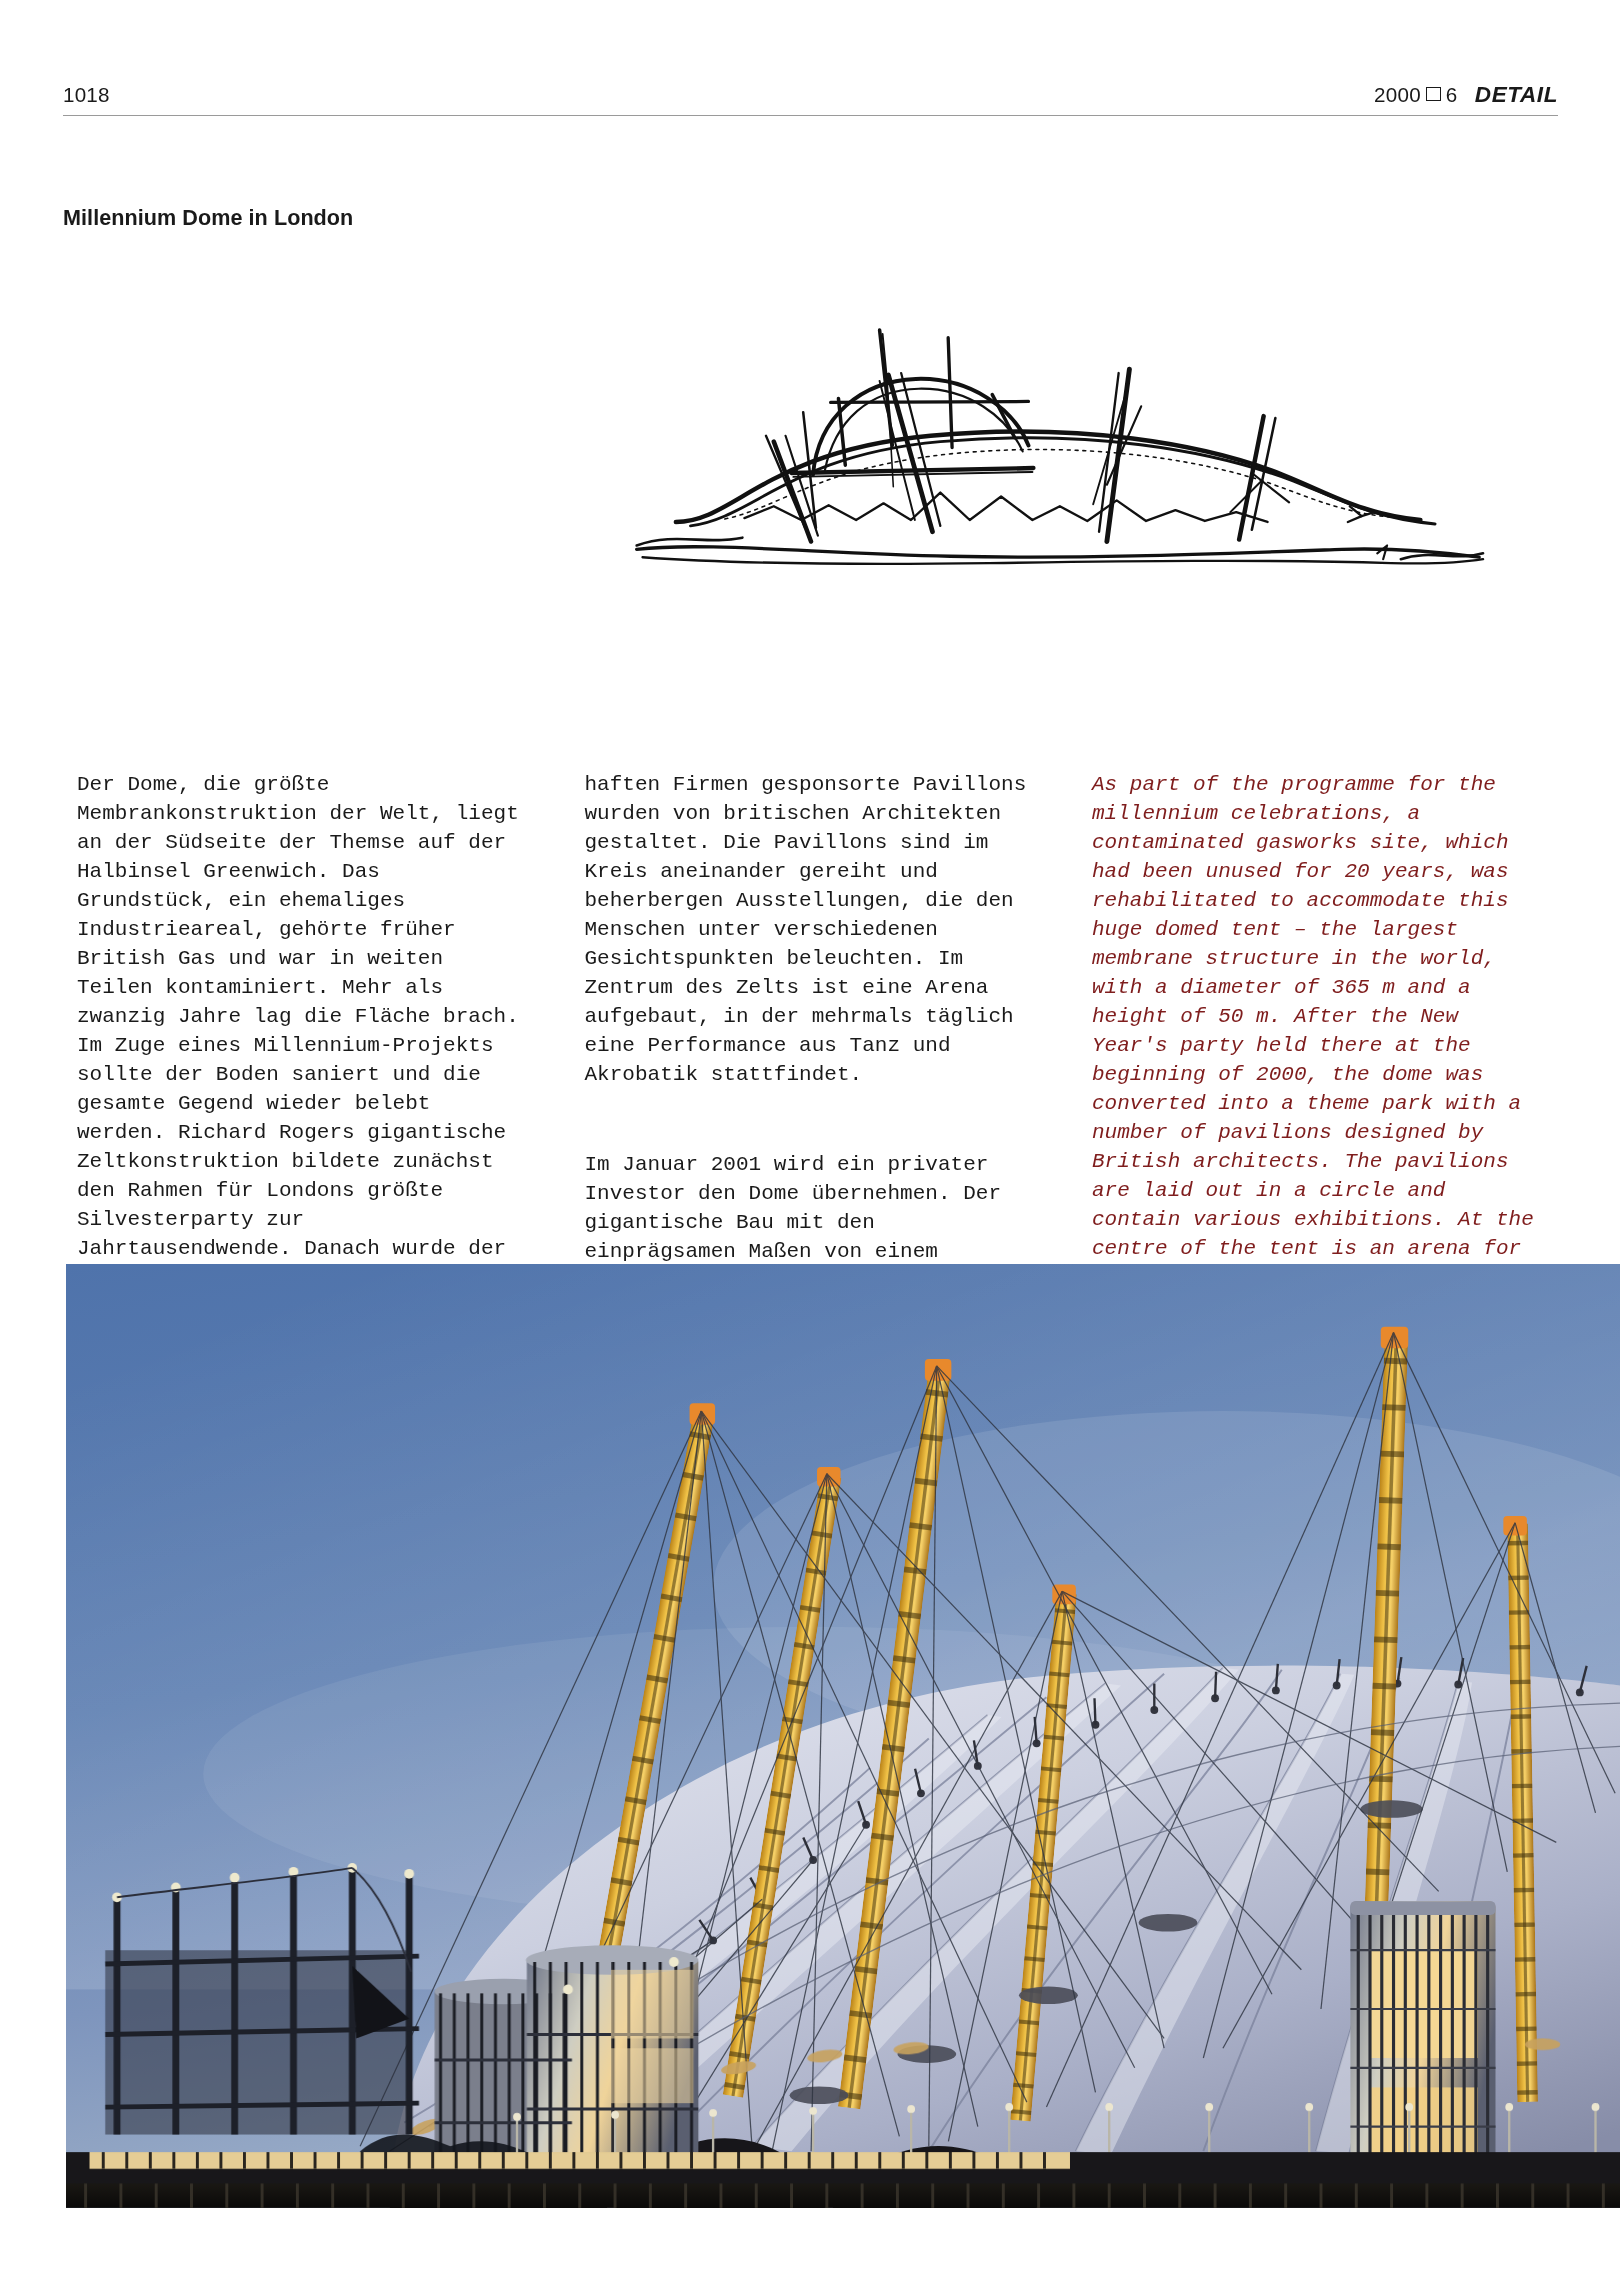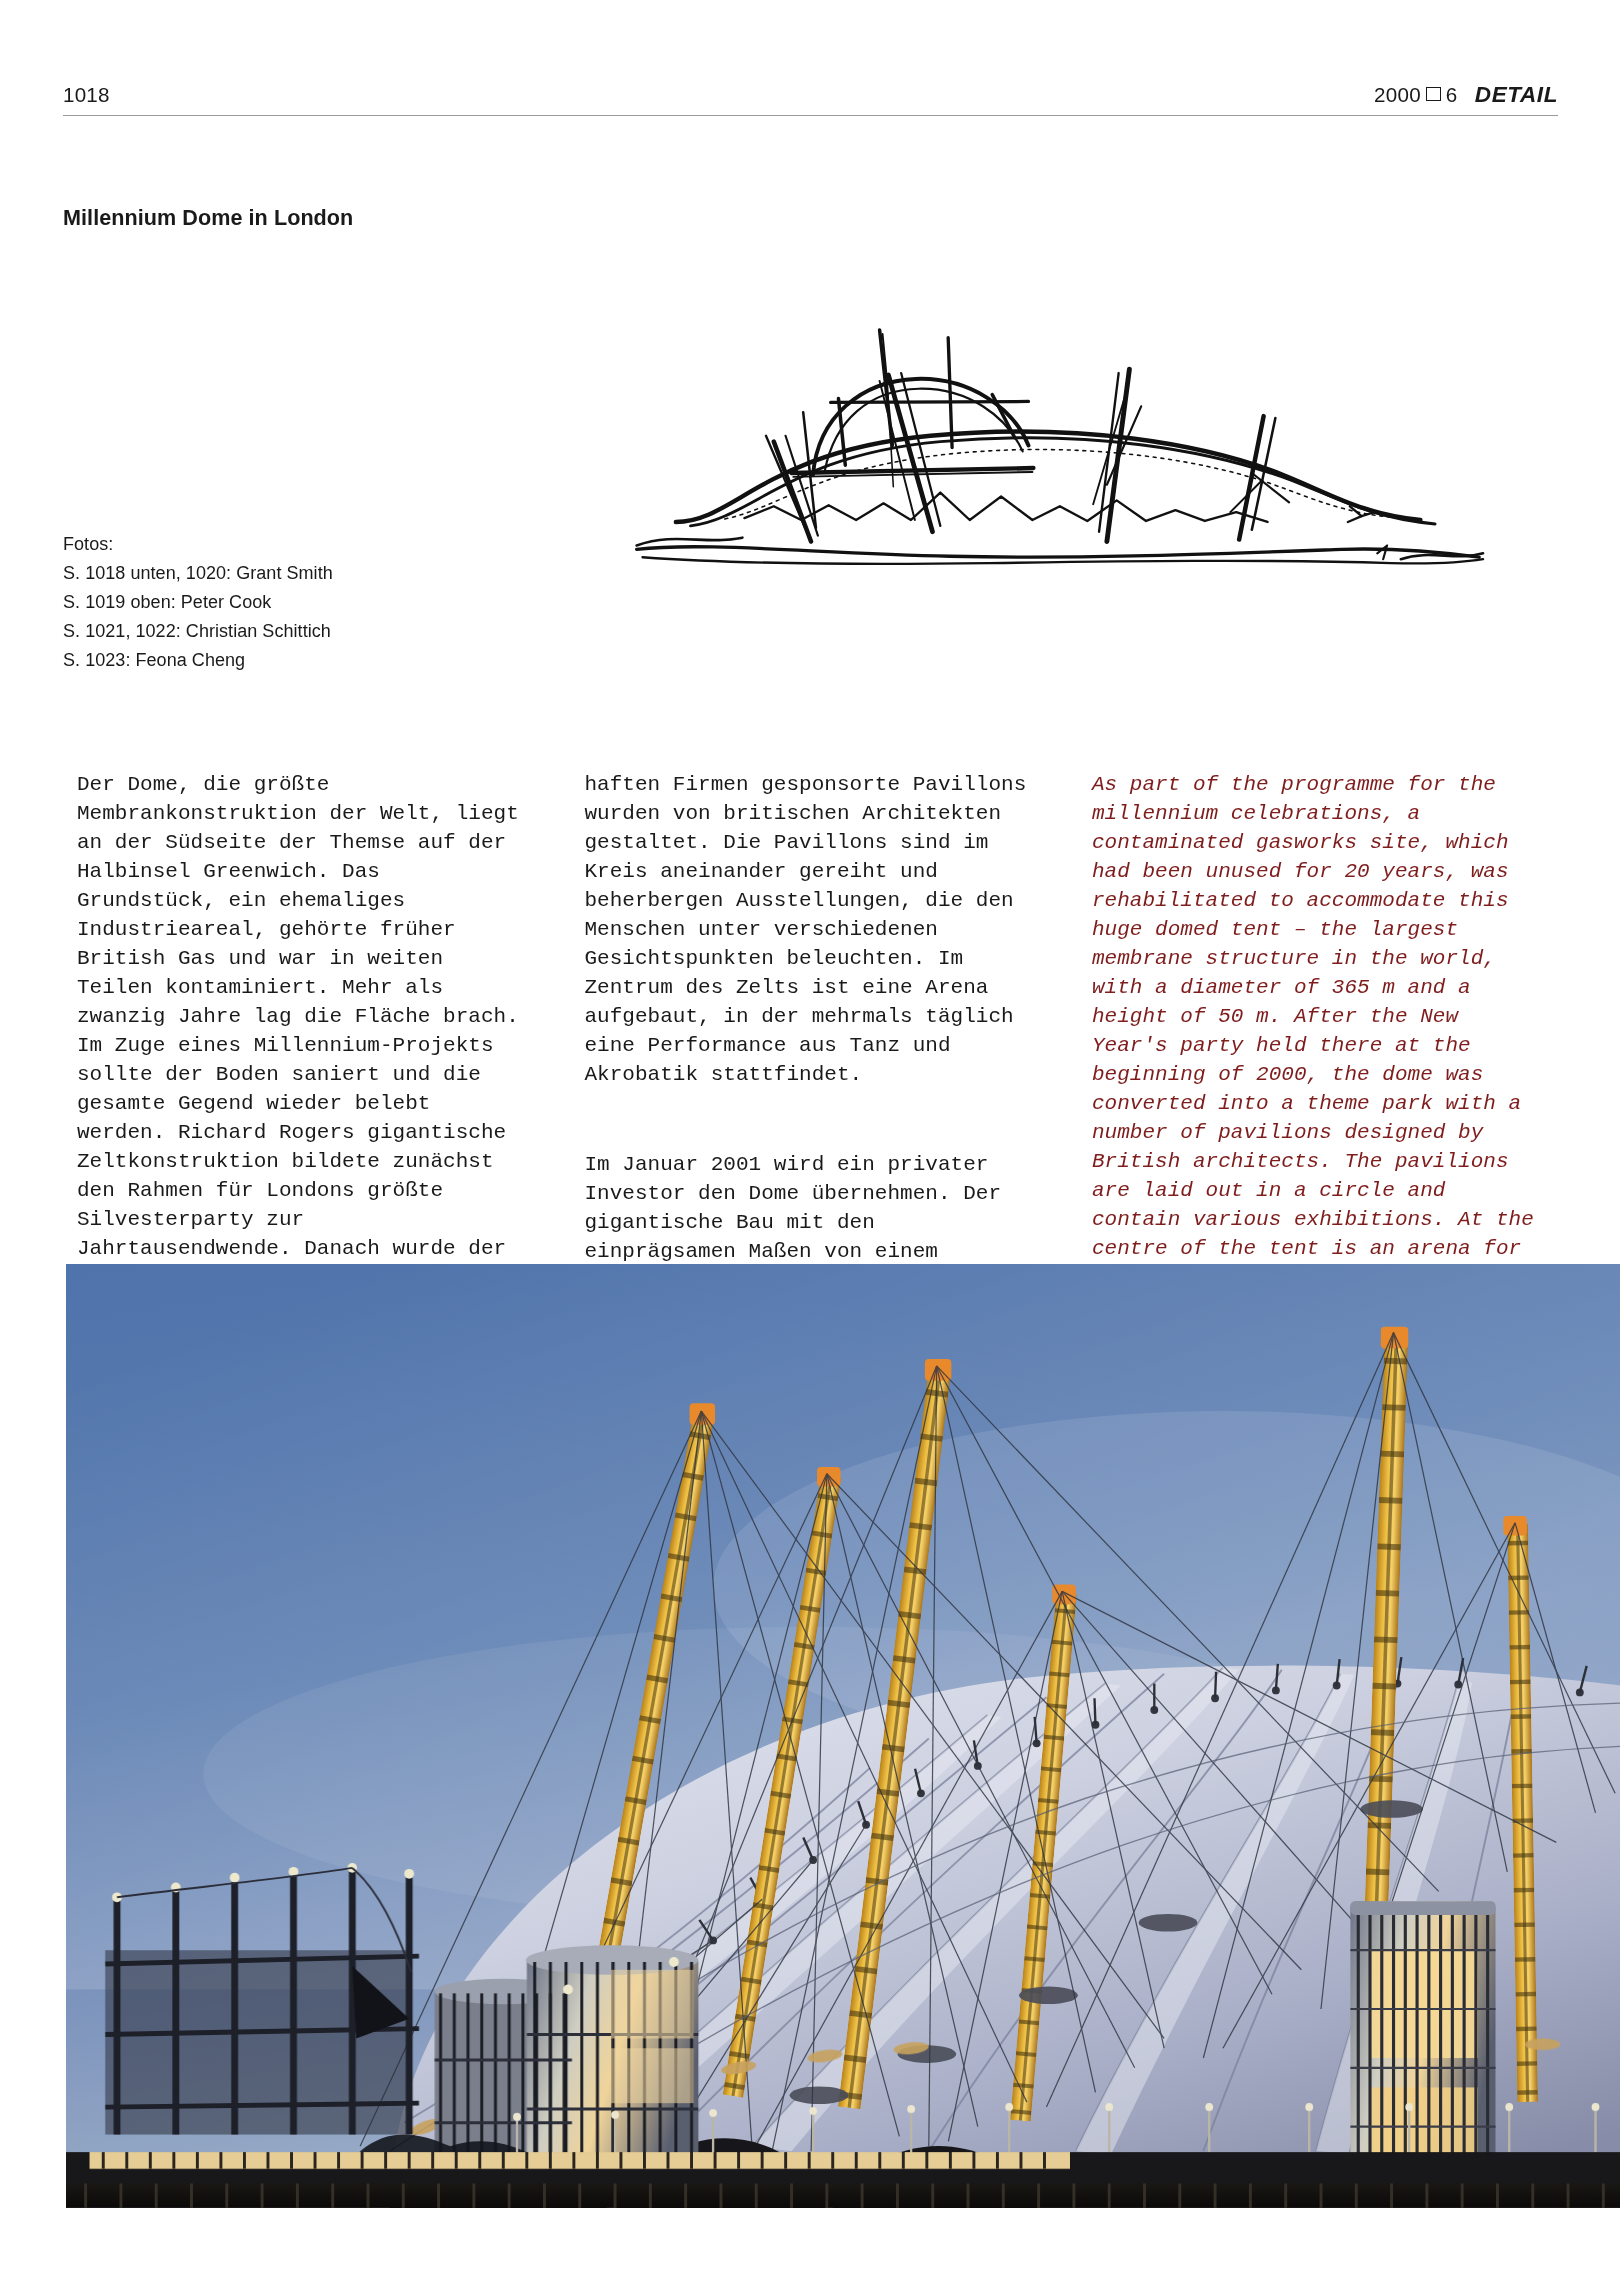--- a/index.html
+++ b/index.html
@@ -159,27 +159,20 @@
       <span class="issue-square"></span>
       <span class="issue-number">6</span>
       <span class="masthead">DETAIL</span>
     </span>
   </div>
   <div class="head-rule"></div>
 
   <div class="project-title">Millennium Dome in London</div>
 
 
-  <div class="photo-credits">
-    <span class="pc-line">Fotos:</span>
-    <span class="pc-line">S. 1018 unten, 1020: Grant Smith</span>
-    <span class="pc-line">S. 1019 oben: Peter Cook</span>
-    <span class="pc-line">S. 1021, 1022: Christian Schittich</span>
-    <span class="pc-line">S. 1023: Feona Cheng</span>
-  </div>
 
   <div class="sketch-wrap">
     <svg viewBox="0 0 890 295" xmlns="http://www.w3.org/2000/svg" fill="none" stroke="#111111" stroke-linecap="round" stroke-linejoin="round">
 
       <path d="M60,248 C120,248 150,176 320,160 C470,146 600,168 680,200 C730,220 760,240 820,246" stroke-width="4.5"></path>
       <path d="M75,252 C140,244 175,180 330,166 C480,153 605,174 690,206 C740,226 772,244 835,250" stroke-width="3"></path>
       <path d="M110,245 C170,232 205,192 345,178 C475,166 590,183 665,208 C715,226 745,240 800,244" stroke-width="1.6" stroke-dasharray="3 5"></path>
 
       <path d="M130,244 L160,232 L188,246 L216,231 L244,246 L272,229 L300,246 L330,218 L360,246
                L392,222 L424,246 L452,232 L480,247 L510,226 L540,247 L570,236 L600,247 L632,238 L664,248" stroke-width="2.4"></path>

